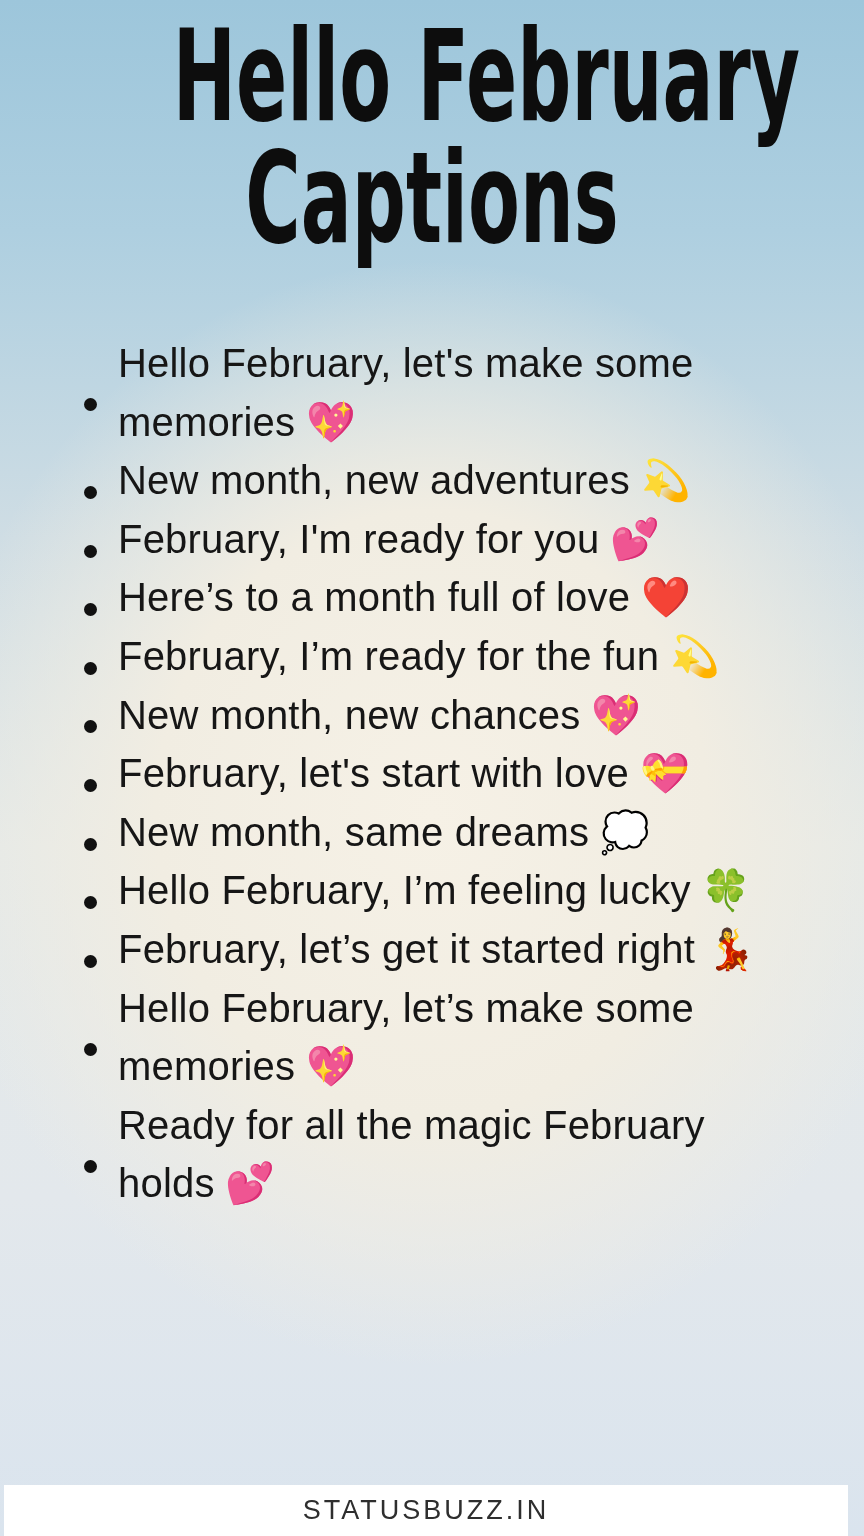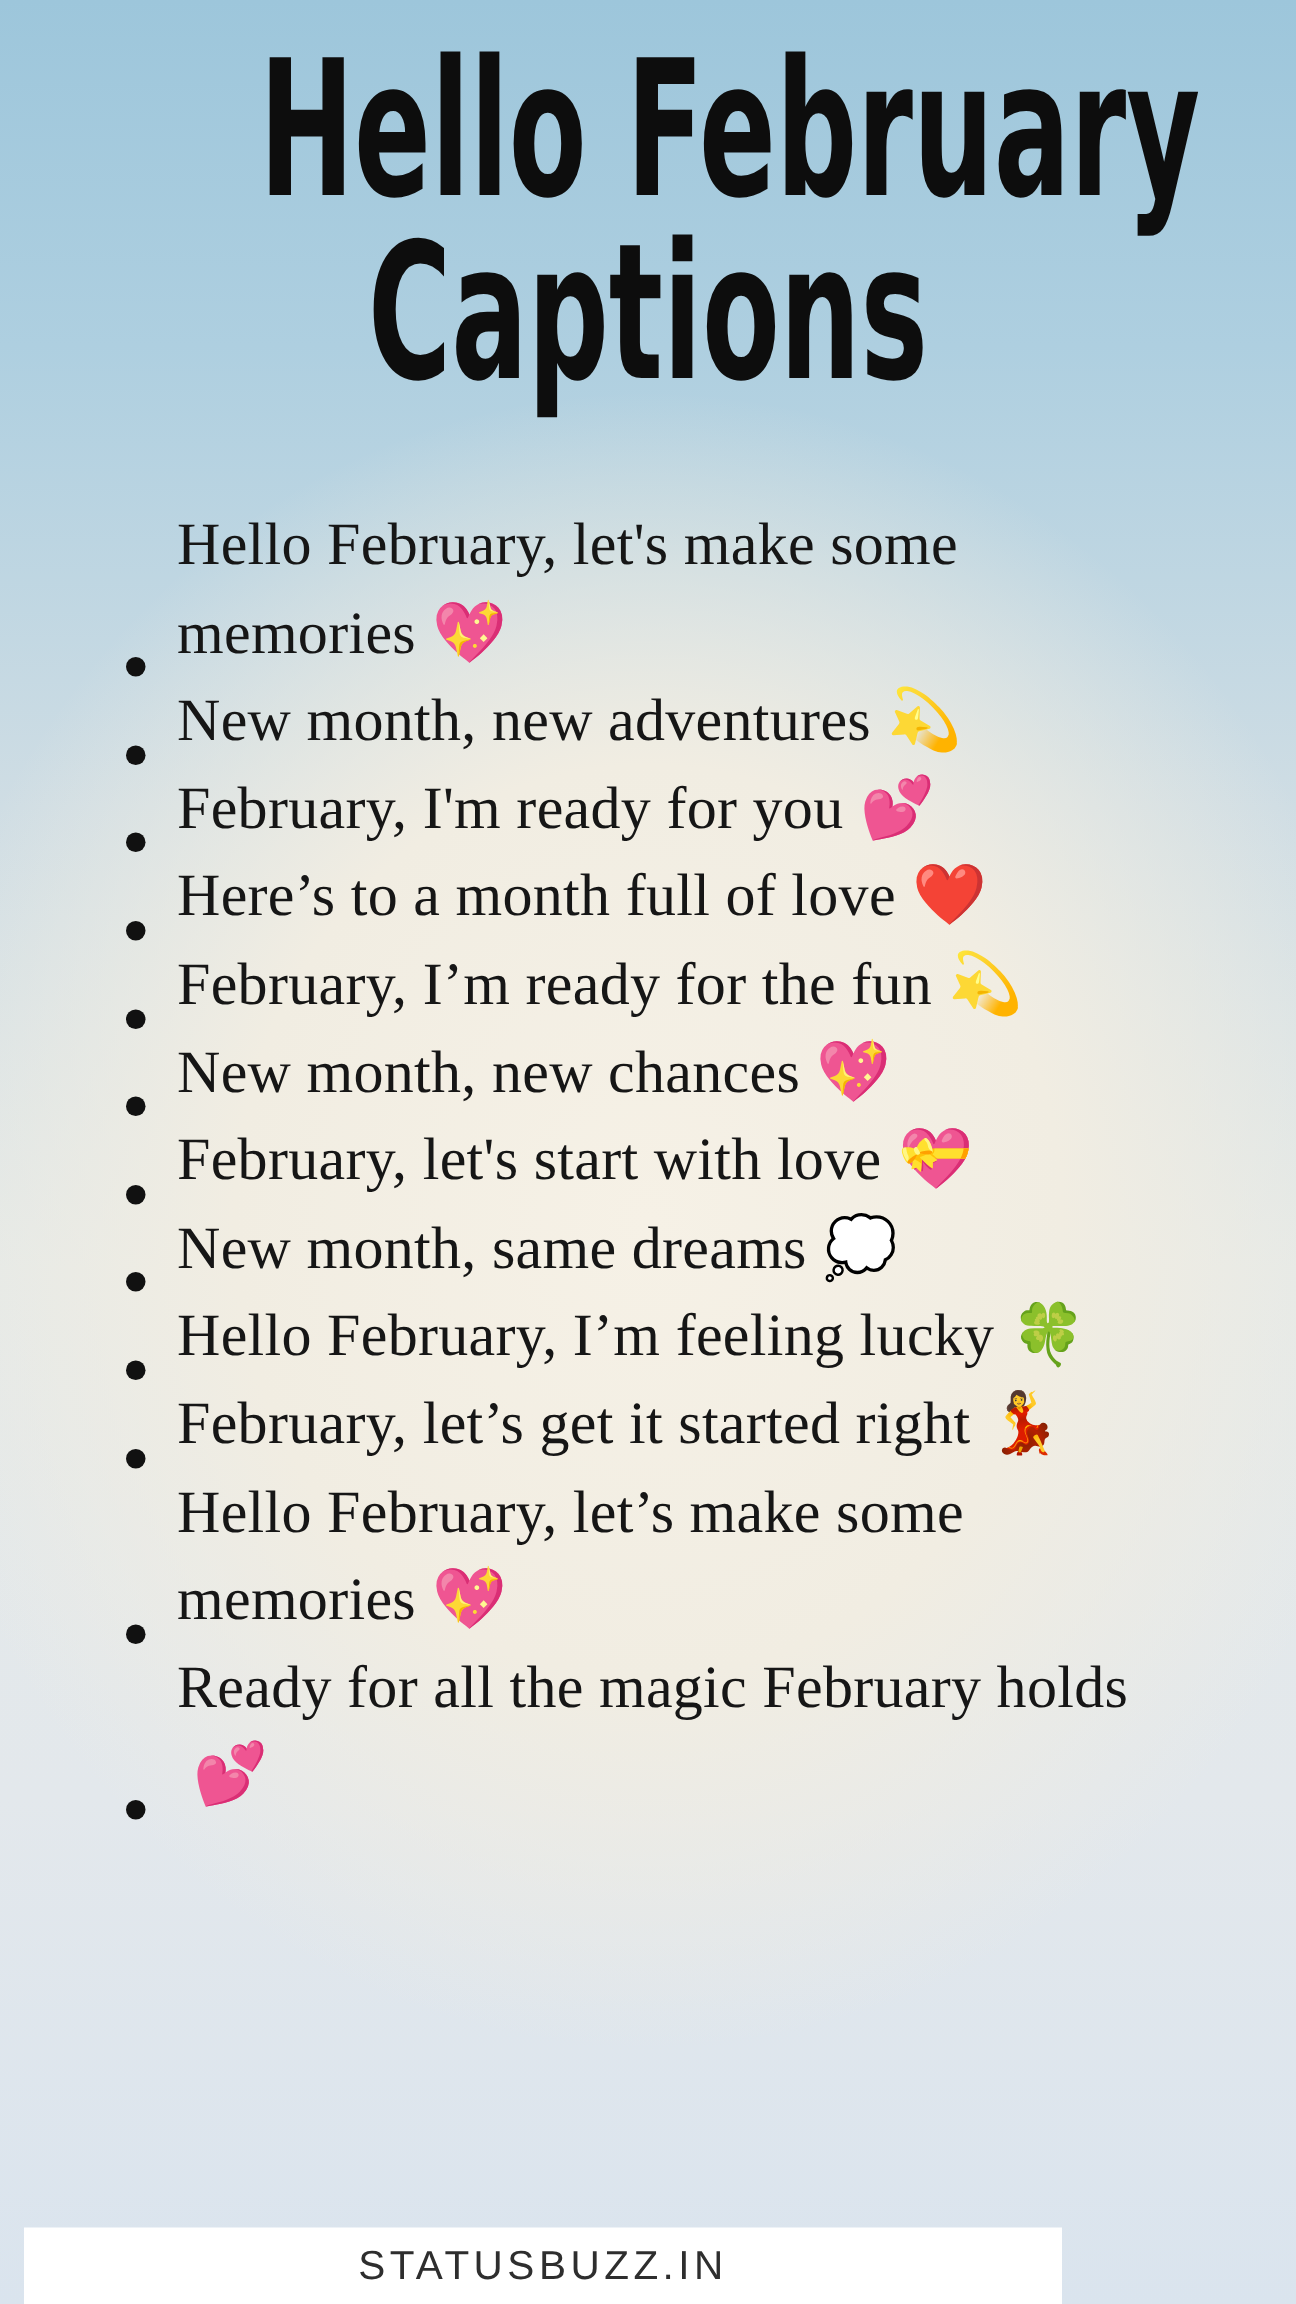--- a/index.html
+++ b/index.html
@@ -16,21 +16,21 @@
       radial-gradient(ellipse 58% 36% at 50% 53%,
         #f6f1e6 0%, #f1ede2 55%, rgba(240,237,229,0) 100%),
       linear-gradient(180deg,
         #9dc6db 0%, #aecfe0 15%, #cfdde4 35%,
         #e4e9e8 55%, #e3e8ec 78%, #dae4ee 100%);
   }
 
   
   .title {
     margin: 0;
-    padding-top: 26px;
+    padding-top: 16px;
     text-align: center;
     color: #0d0d0d;
     font-family: "DejaVu Sans", sans-serif;
     font-weight: 700;
   }
   .title-line {
     display: block;
     font-size: 126px;
     line-height: 122px;
     transform: scaleX(0.60);
@@ -44,23 +44,22 @@
     list-style: none;
     margin: 0;
     padding: 0;
     position: absolute;
     top: 334px;
     left: 84px;
     width: 712px;
   }
   .caption-item {
     display: flex;
-    align-items: flex-end;
+    align-items: center;
     margin: 0;
-    font-family: Liberation Serif, serif;
   }
   .dot {
     flex: 0 0 auto;
     width: 13px;
     height: 13px;
     border-radius: 50%;
     background: #111;
     margin: 24px 21px 0 0;
   }
   .caption-body {
@@ -71,23 +70,23 @@
     letter-spacing: 0.2px;
   }
   .emoji {
     margin-left: 11px;
     font-size: 40px;
   }
 
   
   .footer {
     position: absolute;
-    left: 16px;
+    left: 4px;
     bottom: 0;
-    width: 692px;
+    width: 844px;
     height: 51px;
     background: #ffffff;
     display: flex;
     align-items: center;
     justify-content: center;
   }
   .site-name {
     font-size: 27px;
     letter-spacing: 3px;
     color: #2e2e2e;

